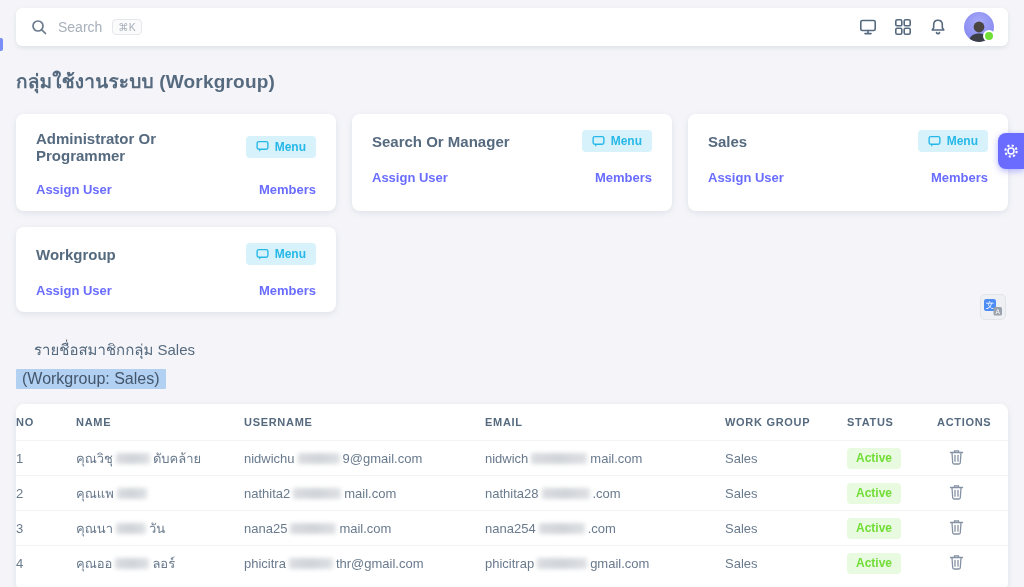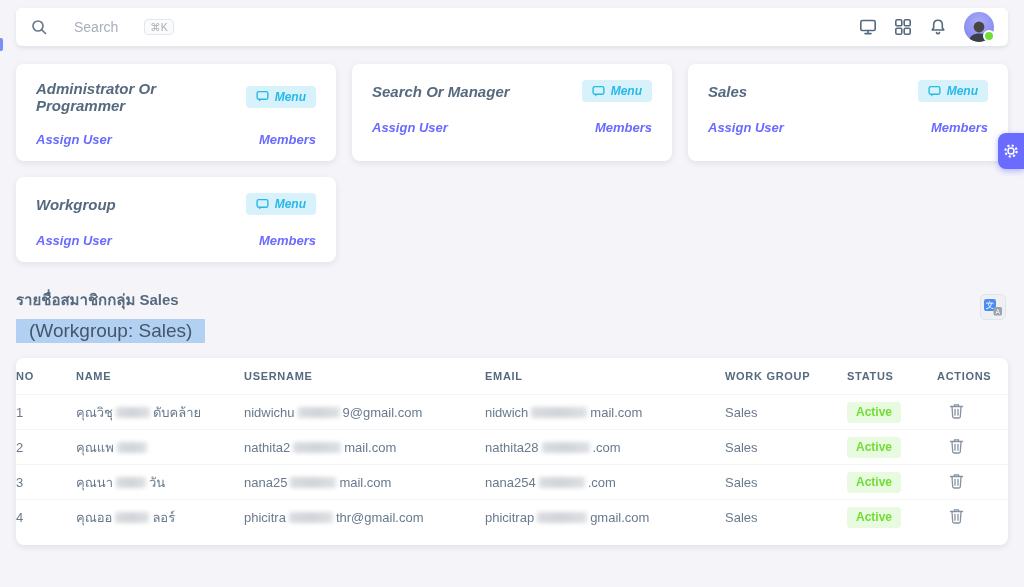--- a/index.html
+++ b/index.html
@@ -7,21 +7,21 @@
     width:1024px;height:587px;position:relative;overflow:hidden;
     background:#f5f5f9;color:#697a8d;
     font-family:"Liberation Sans","DejaVu Sans",sans-serif;font-size:13px;
   }
   
   .navbar{
     position:absolute;top:8px;left:16px;right:16px;height:38px;
     background:#fff;border-radius:6px;box-shadow:0 2px 4px rgba(161,172,184,.28);
     display:flex;align-items:center;padding:0 14px;box-sizing:border-box;
   }
-  .search-wrap{display:flex;align-items:center;gap:26px;cursor:text}
+  .search-wrap{display:flex;align-items:center;gap:10px;cursor:text}
   .search-placeholder{color:#a7b0ba;font-size:14px}
   .kbd-badge{
     border:1px solid #e4e7eb;background:#fbfbfc;color:#a7b0ba;
     border-radius:4px;font-size:10.5px;padding:2px 5px;line-height:1;
   }
   .nav-right{margin-left:auto;display:flex;align-items:center;gap:17px}
   .nav-icon{width:18px;height:18px;display:block;cursor:pointer}
   .avatar-wrap{position:relative;width:30px;height:30px;cursor:pointer}
   .avatar{
     width:30px;height:30px;border-radius:50%;
@@ -43,21 +43,21 @@
   .blur{
     display:inline-block;height:11px;border-radius:2px;vertical-align:-1px;
     background:linear-gradient(90deg,#c6cad0,#b8bdc4,#cdd1d6);
     filter:blur(2px);opacity:.65;margin:0 3px;
   }
 
   
   .cards{display:grid;grid-template-columns:repeat(3,1fr);gap:16px;margin-top:18px}
   .wg-card{
     background:#fff;border-radius:8px;box-shadow:0 2px 6px rgba(67,89,113,.12);
-    padding:16px 20px 14px;box-sizing:border-box;font-style:italic;
+    padding:16px 20px 14px;box-sizing:border-box;
   }
   .wg-head{display:flex;justify-content:space-between;align-items:center}
   .wg-title{font-size:15px;font-weight:700;color:#566a7f}
   .menu-badge{
     display:inline-flex;align-items:center;gap:6px;cursor:pointer;
     background:#d8f2fb;color:#27b8e8;border-radius:4px;
     padding:4px 10px;font-size:12px;font-weight:700;line-height:1.2;
   }
   .wg-foot{display:flex;justify-content:space-between;margin-top:18px}
   .link{color:#696cff;font-size:13px;font-weight:600;cursor:pointer;text-decoration:none}
@@ -68,24 +68,24 @@
     background:#696cff;border-radius:8px 0 0 8px;box-shadow:0 2px 6px rgba(105,108,255,.5);
     display:flex;align-items:center;justify-content:center;cursor:pointer;z-index:5;
   }
   .translate-btn{
     position:absolute;top:294px;right:18px;width:26px;height:26px;border-radius:5px;
     background:#eef0f3;border:1px solid #e1e4e8;display:flex;align-items:center;justify-content:center;
     cursor:pointer;box-sizing:border-box;
   }
 
   
-  .section-title{margin:26px 0 0;font-size:15px;font-weight:700;color:#566a7f}
+  .section-title{margin:26px 18px 0;font-size:15px;font-weight:400;color:#566a7f}
   .workgroup-tag{
-    display:inline-block;margin-top:7px;font-size:19px;
-    background:#b2d0f2;color:#44566b;padding:1px 13px;border-radius:1px;
+    display:inline-block;margin-top:7px;font-size:16px;
+    background:#b2d0f2;color:#44566b;padding:1px 6px;border-radius:1px;
   }
 
   
   .table-card{
     margin-top:15px;background:#fff;border-radius:8px;
     box-shadow:0 2px 6px rgba(67,89,113,.12);overflow:hidden;padding-bottom:11px;
   }
   table{width:100%;border-collapse:collapse;table-layout:fixed;font-size:13px}
   th{
     height:34px;text-align:left;font-size:11px;font-weight:700;letter-spacing:.7px;
@@ -152,20 +152,21 @@
 <div class="translate-btn">
   <svg width="20" height="20" viewBox="0 0 20 20">
     <rect x="1" y="2" width="12" height="12" rx="2.2" fill="#4b8cf5"></rect>
     <text x="7" y="11.3" font-size="8.5" font-family="DejaVu Sans" fill="#ffffff" text-anchor="middle">文</text>
     <rect x="10.5" y="10" width="8.5" height="8.5" rx="1.5" fill="#9aa2ad"></rect>
     <text x="14.8" y="16.6" font-size="6.5" font-family="DejaVu Sans" fill="#ffffff" text-anchor="middle">A</text>
   </svg>
 </div>
 
 <main class="content">
+  <h1 class="page-title">กลุ่มใช้งานระบบ (Workgroup)</h1>
 
   <div class="cards">
   <div class="wg-card">
     <div class="wg-head">
       <span class="wg-title">Administrator Or Programmer</span>
       <span class="menu-badge">
         <svg width="13" height="13" viewBox="0 0 14 14" fill="none" stroke="#27b8e8" stroke-width="1.5" stroke-linejoin="round">
           <rect x="1.2" y="1.8" width="11.6" height="8.2" rx="1.8"></rect>
           <path d="M3.4 10v2.6L6 10" fill="#27b8e8" stroke="none"></path>
         </svg>

